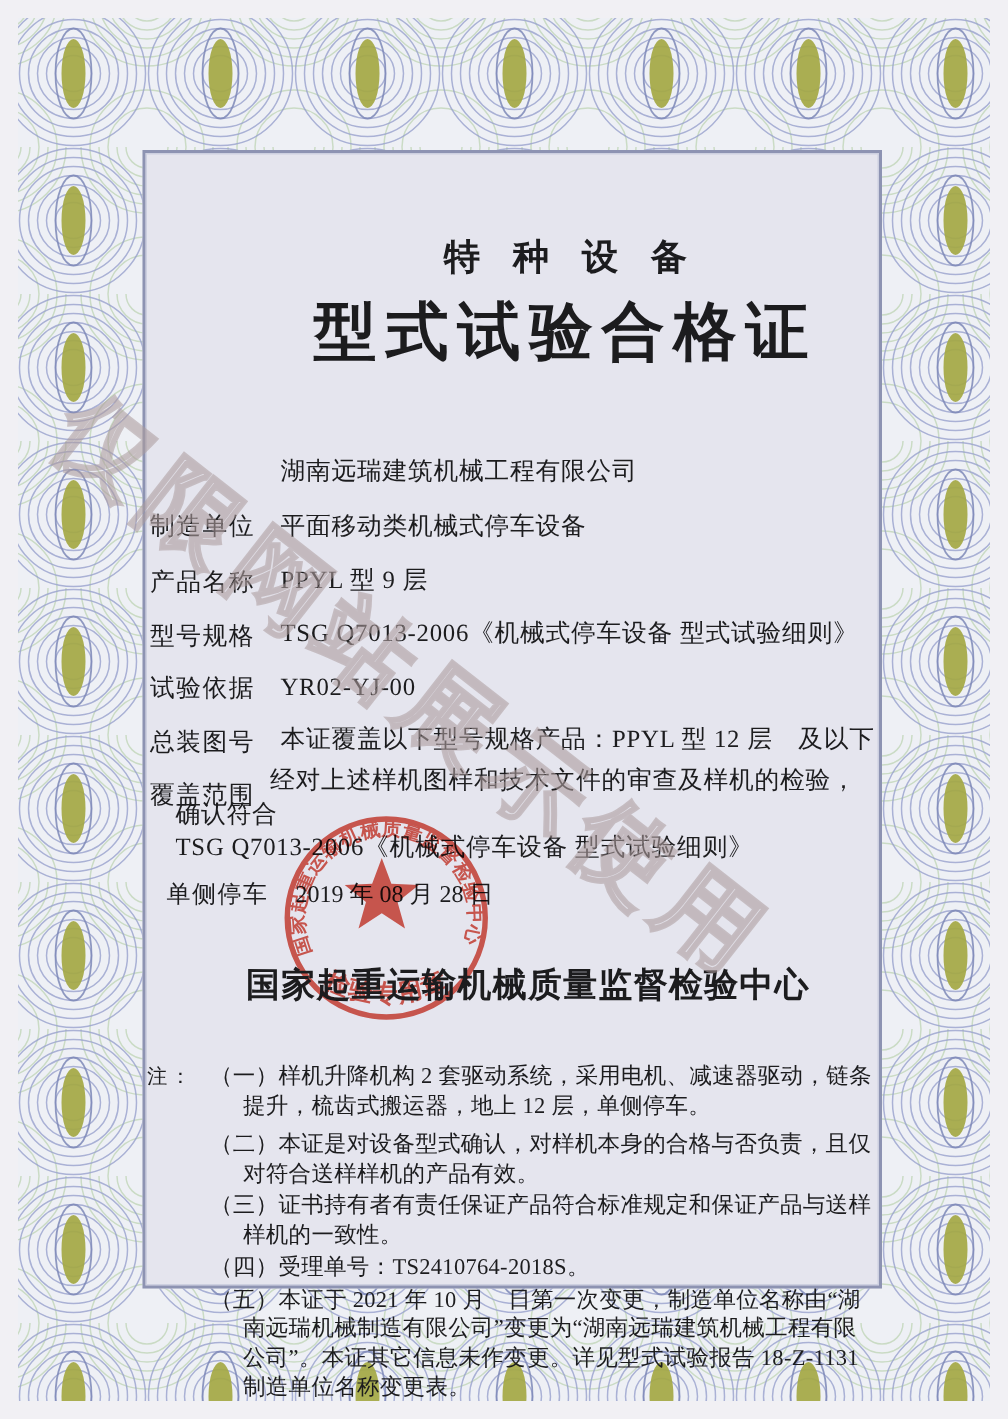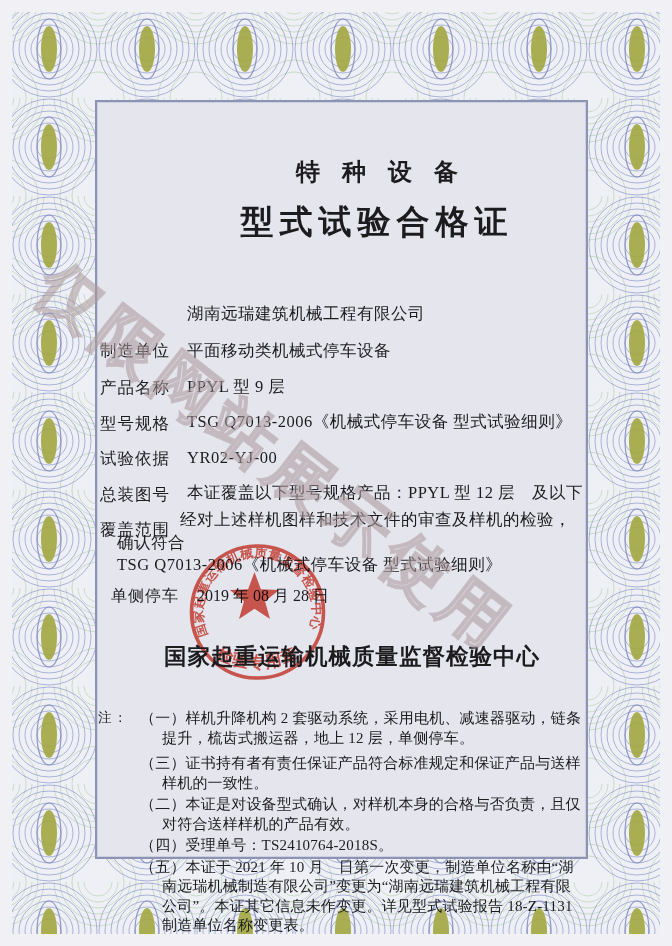--- a/index.html
+++ b/index.html
@@ -23,21 +23,21 @@
     transform:rotate(38deg);transform-origin:0 0;
   }
   
   .tx-box{
     position:absolute;left:8px;top:63px;width:106px;height:81px;
     border:2px solid #26262a;display:flex;align-items:center;justify-content:center;
     font-size:36px;font-weight:bold;letter-spacing:2px;
   }
   .titles{position:absolute;left:70px;top:55px;width:420px;text-align:center;}
   .supertitle{font-size:24px;font-weight:600;letter-spacing:22px;text-indent:22px;line-height:30px;}
-  .main-title{font-size:33px;font-weight:bold;letter-spacing:6px;line-height:50px;margin-top:10px;}
+  .main-title{font-size:42px;font-weight:bold;letter-spacing:6px;line-height:50px;margin-top:10px;}
   .cert-no{font-size:16px;letter-spacing:1.5px;margin-top:14px;}
   
   .row{position:absolute;left:3px;display:flex;font-size:16.5px;line-height:22px;}
   .row .lab{width:70px;letter-spacing:1px;flex:none;margin-right:17px;margin-top:37px;}
   .row .val{letter-spacing:0.5px;white-space:nowrap;}
   .r0{top:201px}.r1{top:238px}.r2{top:274px}.r3{top:309px}.r4{top:345px}.r5{top:380px}
   .conclusion{position:absolute;left:20px;top:407px;width:454px;font-size:16.5px;line-height:22.5px;letter-spacing:0.5px;}
   .conclusion .c1{text-indent:63px;}
   .issue-row{position:absolute;left:14px;top:484px;display:flex;font-size:16px;}
   .issue-row .lab{width:70px;letter-spacing:1px;margin-right:16px;flex:none;}
@@ -150,22 +150,22 @@
       <text font-size="16.5" font-weight="bold" fill="#d9473a" text-anchor="middle" font-family="Liberation Serif, DejaVu Serif, serif" letter-spacing="1">
         <textPath href="#botPath" startOffset="50%">检验专用章</textPath>
       </text>
     </svg>
 
     <div class="issuer">国家起重运输机械质量监督检验中心</div>
 
     <div class="notes-label">注：</div>
     <div class="notes">
       <div class="note" style="margin-bottom:6px;">（一）样机升降机构 2 套驱动系统，采用电机、减速器驱动，链条提升，梳齿式搬运器，地上 12 层，单侧停车。</div>
+      <div class="note">（二）本证是对设备型式确认，对样机本身的合格与否负责，且仅对符合送样样机的产品有效。</div>
       <div class="note">（三）证书持有者有责任保证产品符合标准规定和保证产品与送样样机的一致性。</div>
-      <div class="note">（二）本证是对设备型式确认，对样机本身的合格与否负责，且仅对符合送样样机的产品有效。</div>
       <div class="note">（四）受理单号：TS2410764-2018S。</div>
       <div class="note">（五）本证于 2021 年 10 月　日第一次变更，制造单位名称由“湖南远瑞机械制造有限公司”变更为“湖南远瑞建筑机械工程有限公司”。本证其它信息未作变更。详见型式试验报告 18-Z-1131 制造单位名称变更表。</div>
     </div>
   </div>
 
   <div class="watermark">仅限网站展示使用</div>
 
 </div>
 
 </body></html>

